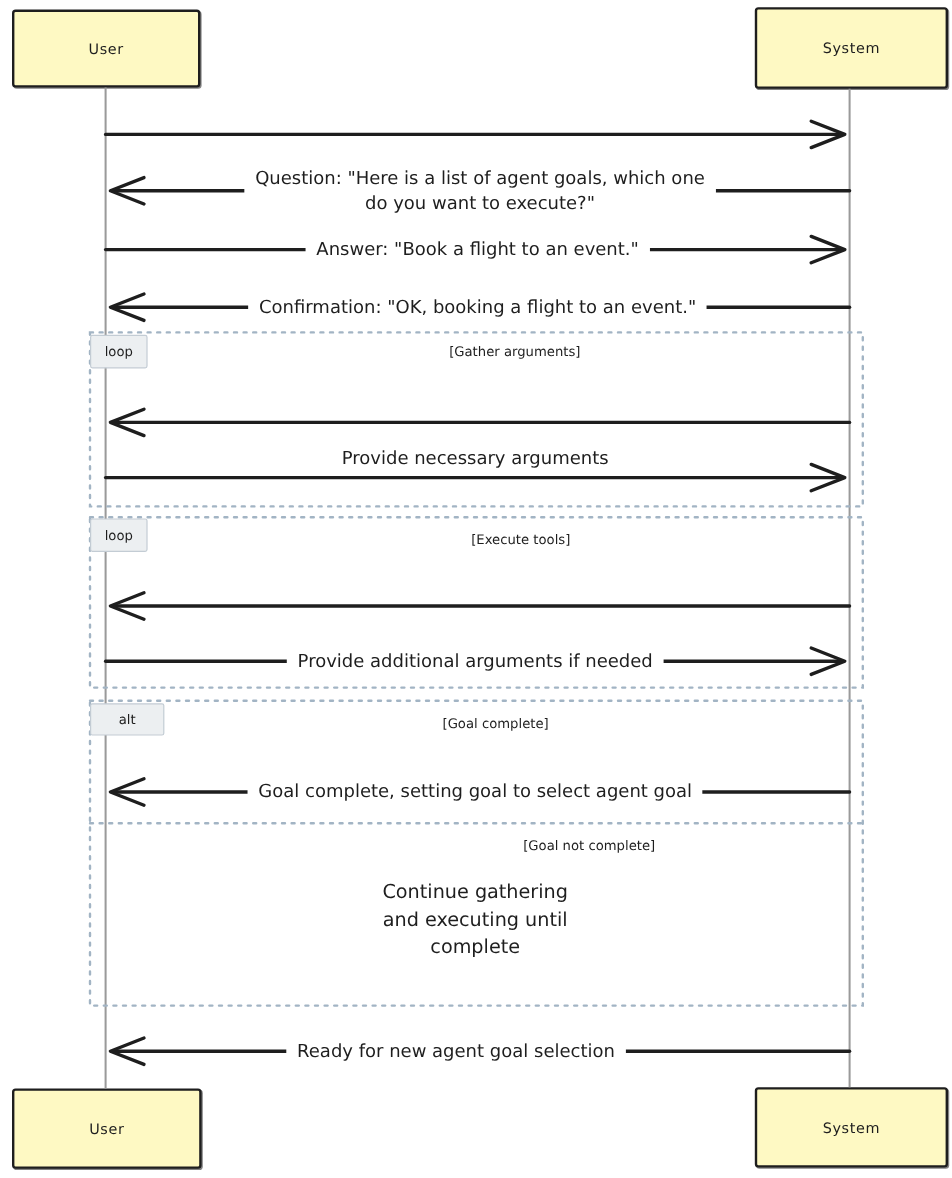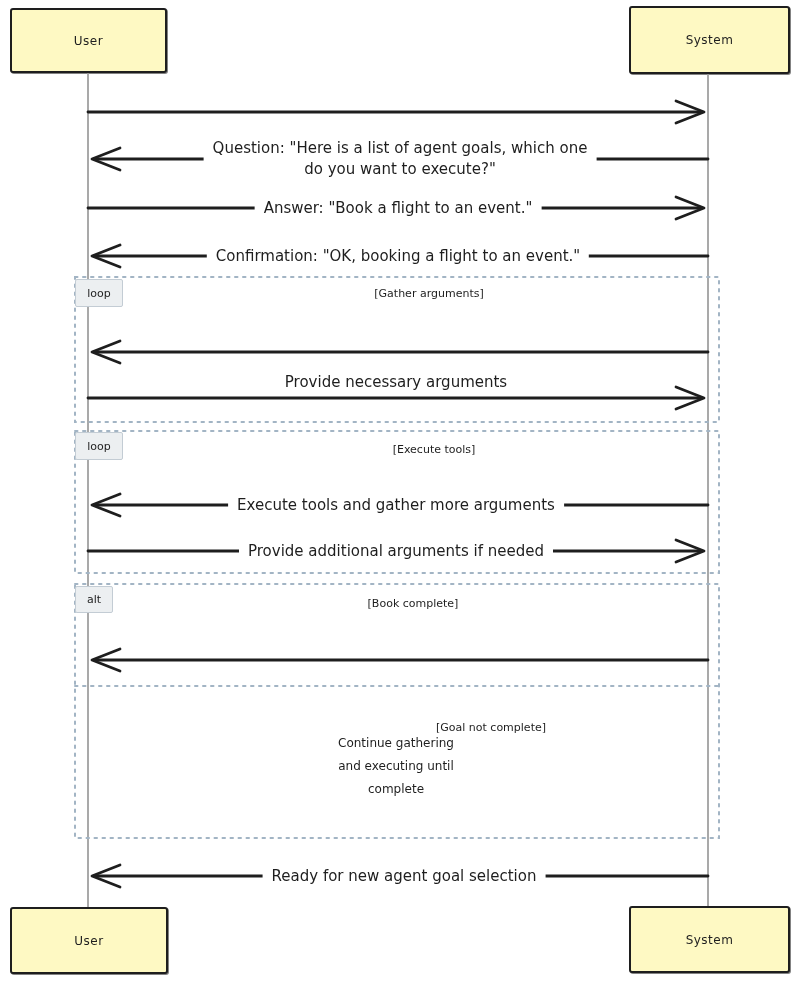--- a/index.html
+++ b/index.html
@@ -52,21 +52,21 @@
     display: flex;
     align-items: center;
     justify-content: center;
     font-size: 11px;
     box-sizing: border-box;
     z-index: 4;
   }
   .note-text {
     position: absolute;
     transform: translate(-50%, -50%);
-    font-size: 12px;
+    font-size: 16px;
     line-height: 23px;
     text-align: center;
     white-space: pre-line;
     z-index: 2;
   }
   svg { position: absolute; inset: 0; z-index: 1; }
 </style>
 </head>
 <body>
 
@@ -142,36 +142,36 @@
   <div class="actor-box" style="left:629px; top:906px; width:161px; height:67px;">
     <span>System</span>
   </div>
 
   <div class="badge" style="left:75px; top:279px; width:48px; height:28px;">
     <span>loop</span>
   </div>
   <div class="badge" style="left:75px; top:432px; width:48px; height:28px;">
     <span>loop</span>
   </div>
-  <div class="badge" style="left:75px; top:586px; width:38px; height:27px;">
+  <div class="badge" style="left:75px; top:586px; width:62px; height:27px;">
     <span>alt</span>
   </div>
 
   <div class="section-label" style="left:429px; top:294px;">[Gather arguments]</div>
   <div class="section-label" style="left:412px; top:450px;margin-left:22px;">[Execute tools]</div>
-  <div class="section-label" style="left:413px; top:604px;">[Book complete]</div>
-  <div class="section-label" style="left:491px; top:728px;">[Goal not complete]</div>
+  <div class="section-label" style="left:413px; top:604px;">[Goal complete]</div>
+  <div class="section-label" style="left:491px; top:705px;">[Goal not complete]</div>
 
   <div class="note-text" style="left:396px; top:766px;">Continue gathering
 and executing until
 complete</div>
 
   <div class="msg-label" style="left:398px; top:112px;margin-top:40px;">Select agent goal</div>
   <div class="msg-label" style="left:400px; top:159px;">Question: "Here is a list of agent goals, which one
 do you want to execute?"</div>
   <div class="msg-label" style="left:398px; top:208px;">Answer: "Book a flight to an event."</div>
   <div class="msg-label" style="left:398px; top:256px;">Confirmation: "OK, booking a flight to an event."</div>
   <div class="msg-label" style="left:396px; top:382px;">Provide necessary arguments</div>
-  <div class="msg-label" style="left:396px; top:505px;">Execute tools and gather more arguments</div>
   <div class="msg-label" style="left:396px; top:551px;">Provide additional arguments if needed</div>
-  <div class="msg-label" style="left:404px; top:876px;">Ready for new agent goal selection</div>
+  <div class="msg-label" style="left:396px; top:660px;">Goal complete, setting goal to select agent goal</div>
+  <div class="msg-label" style="left:380px; top:876px;">Ready for new agent goal selection</div>
 
 </div>
 
 </body></html>

